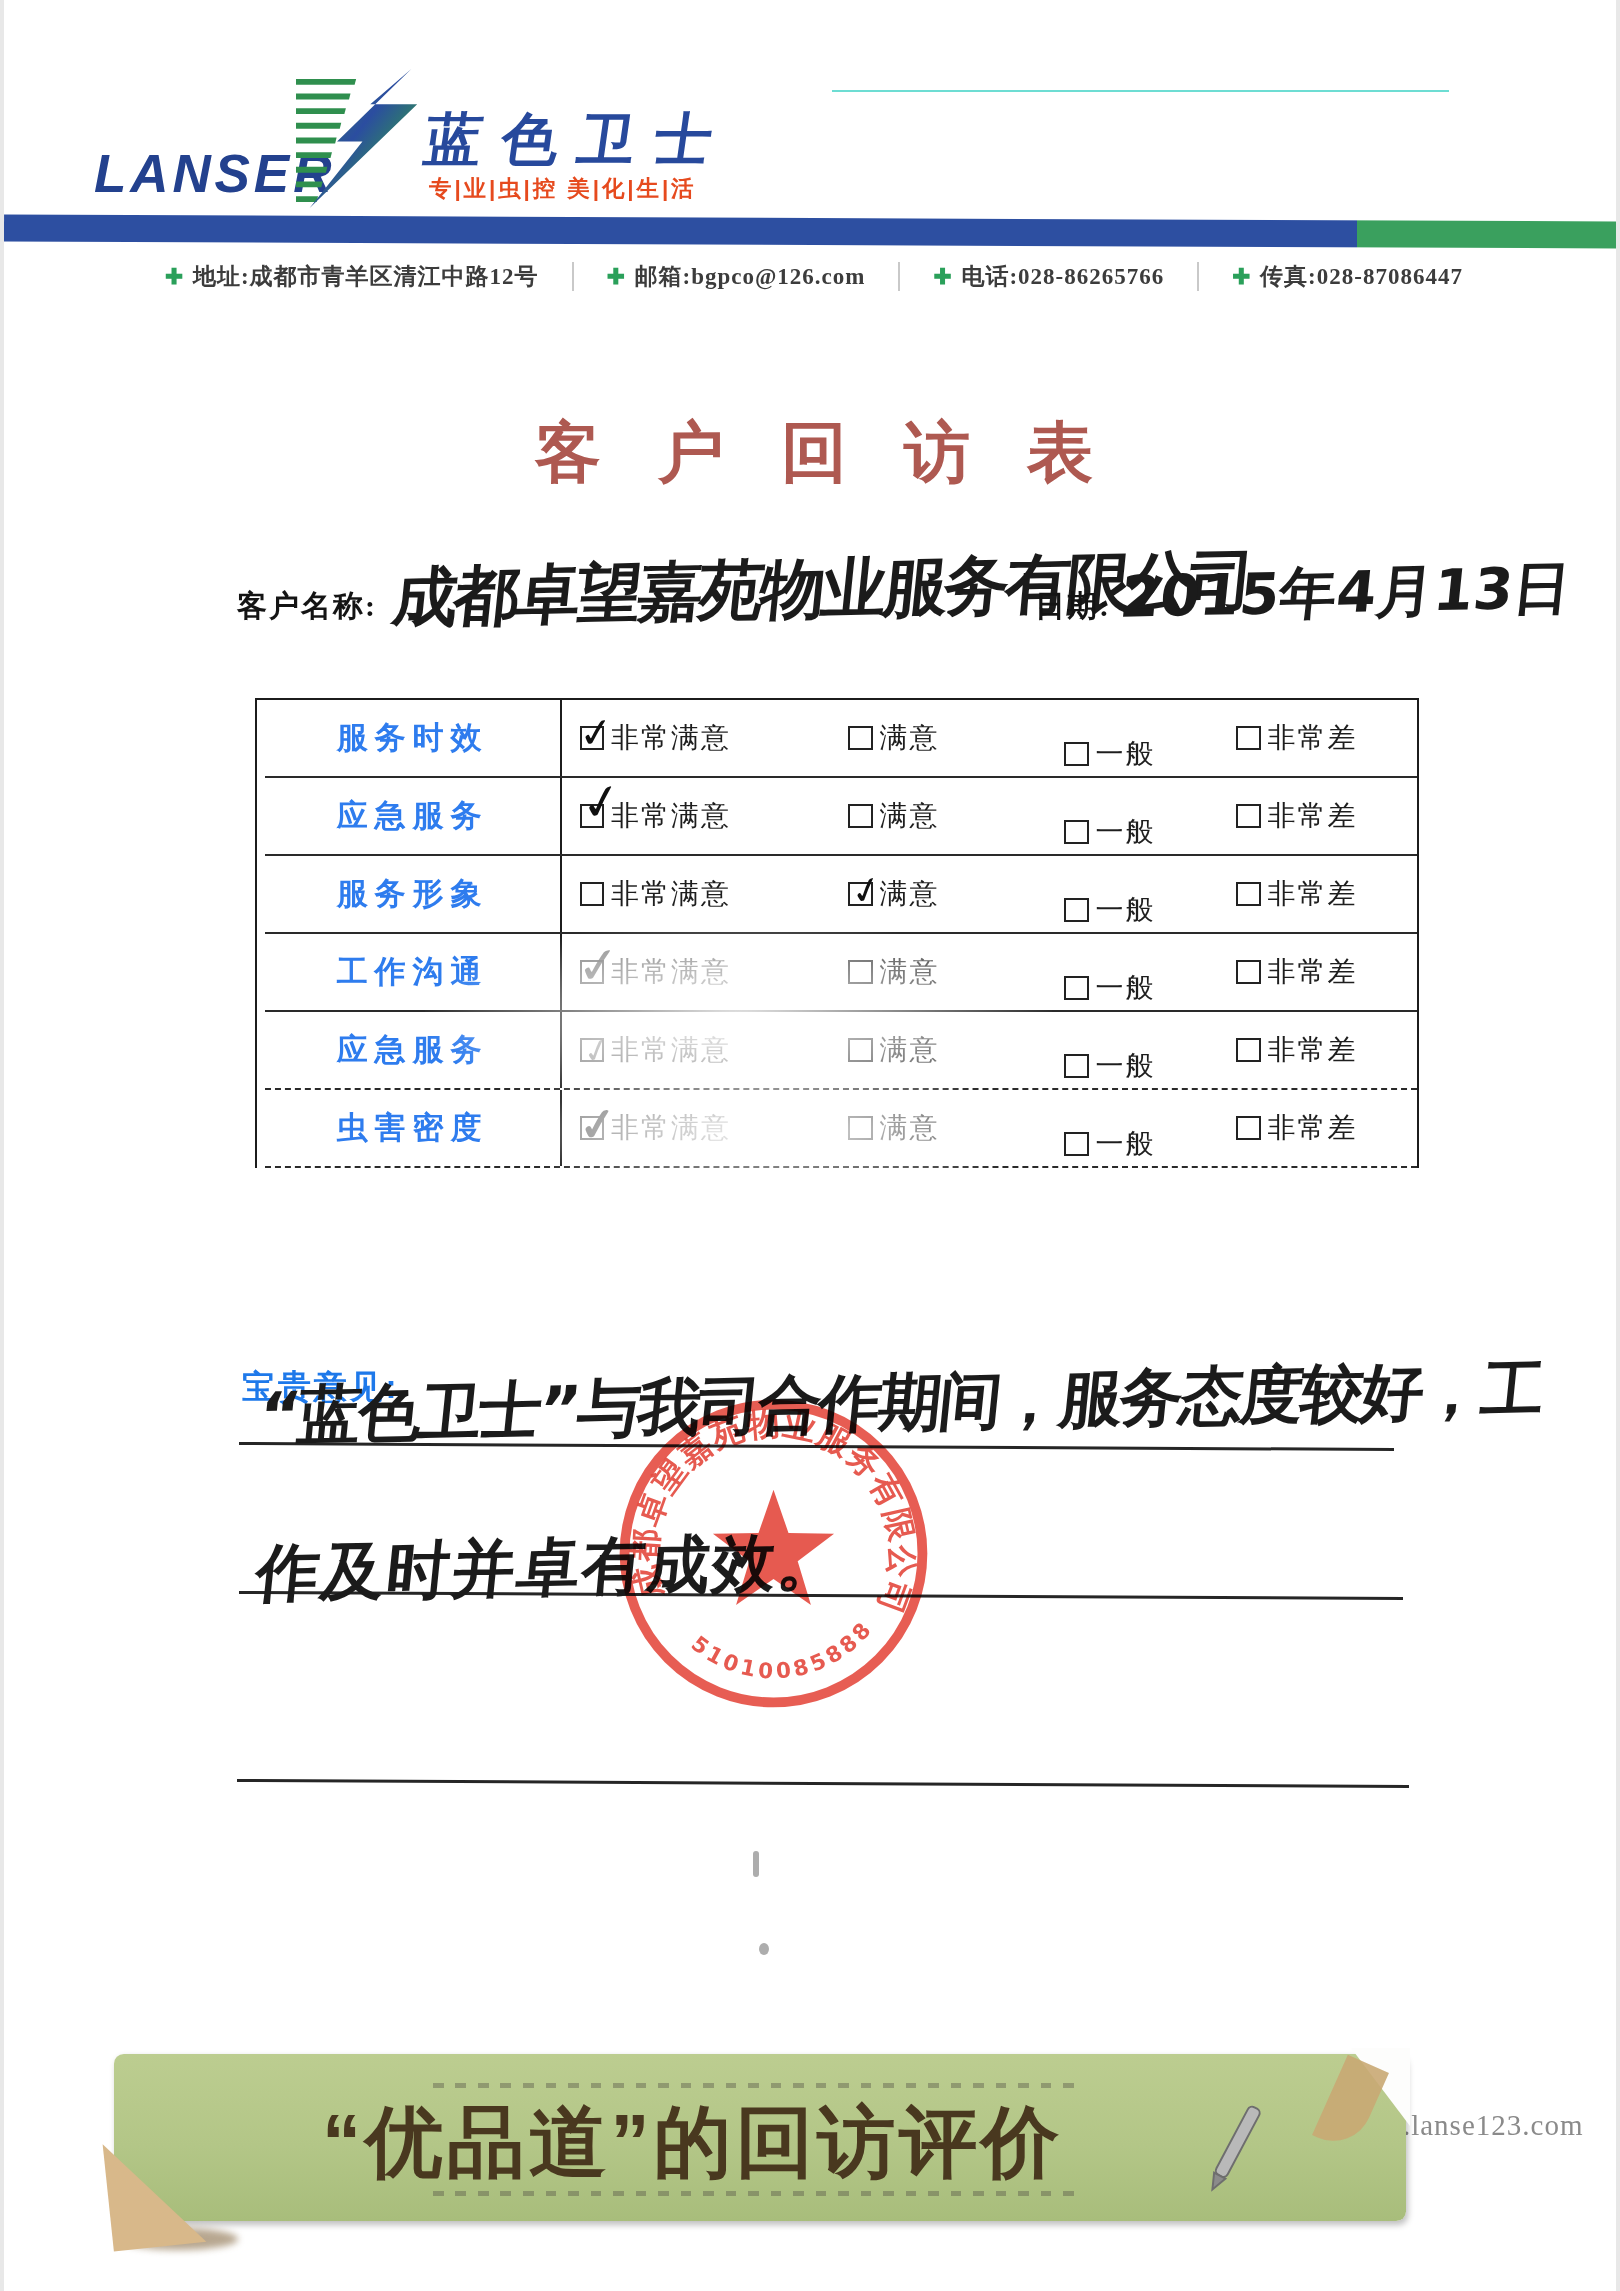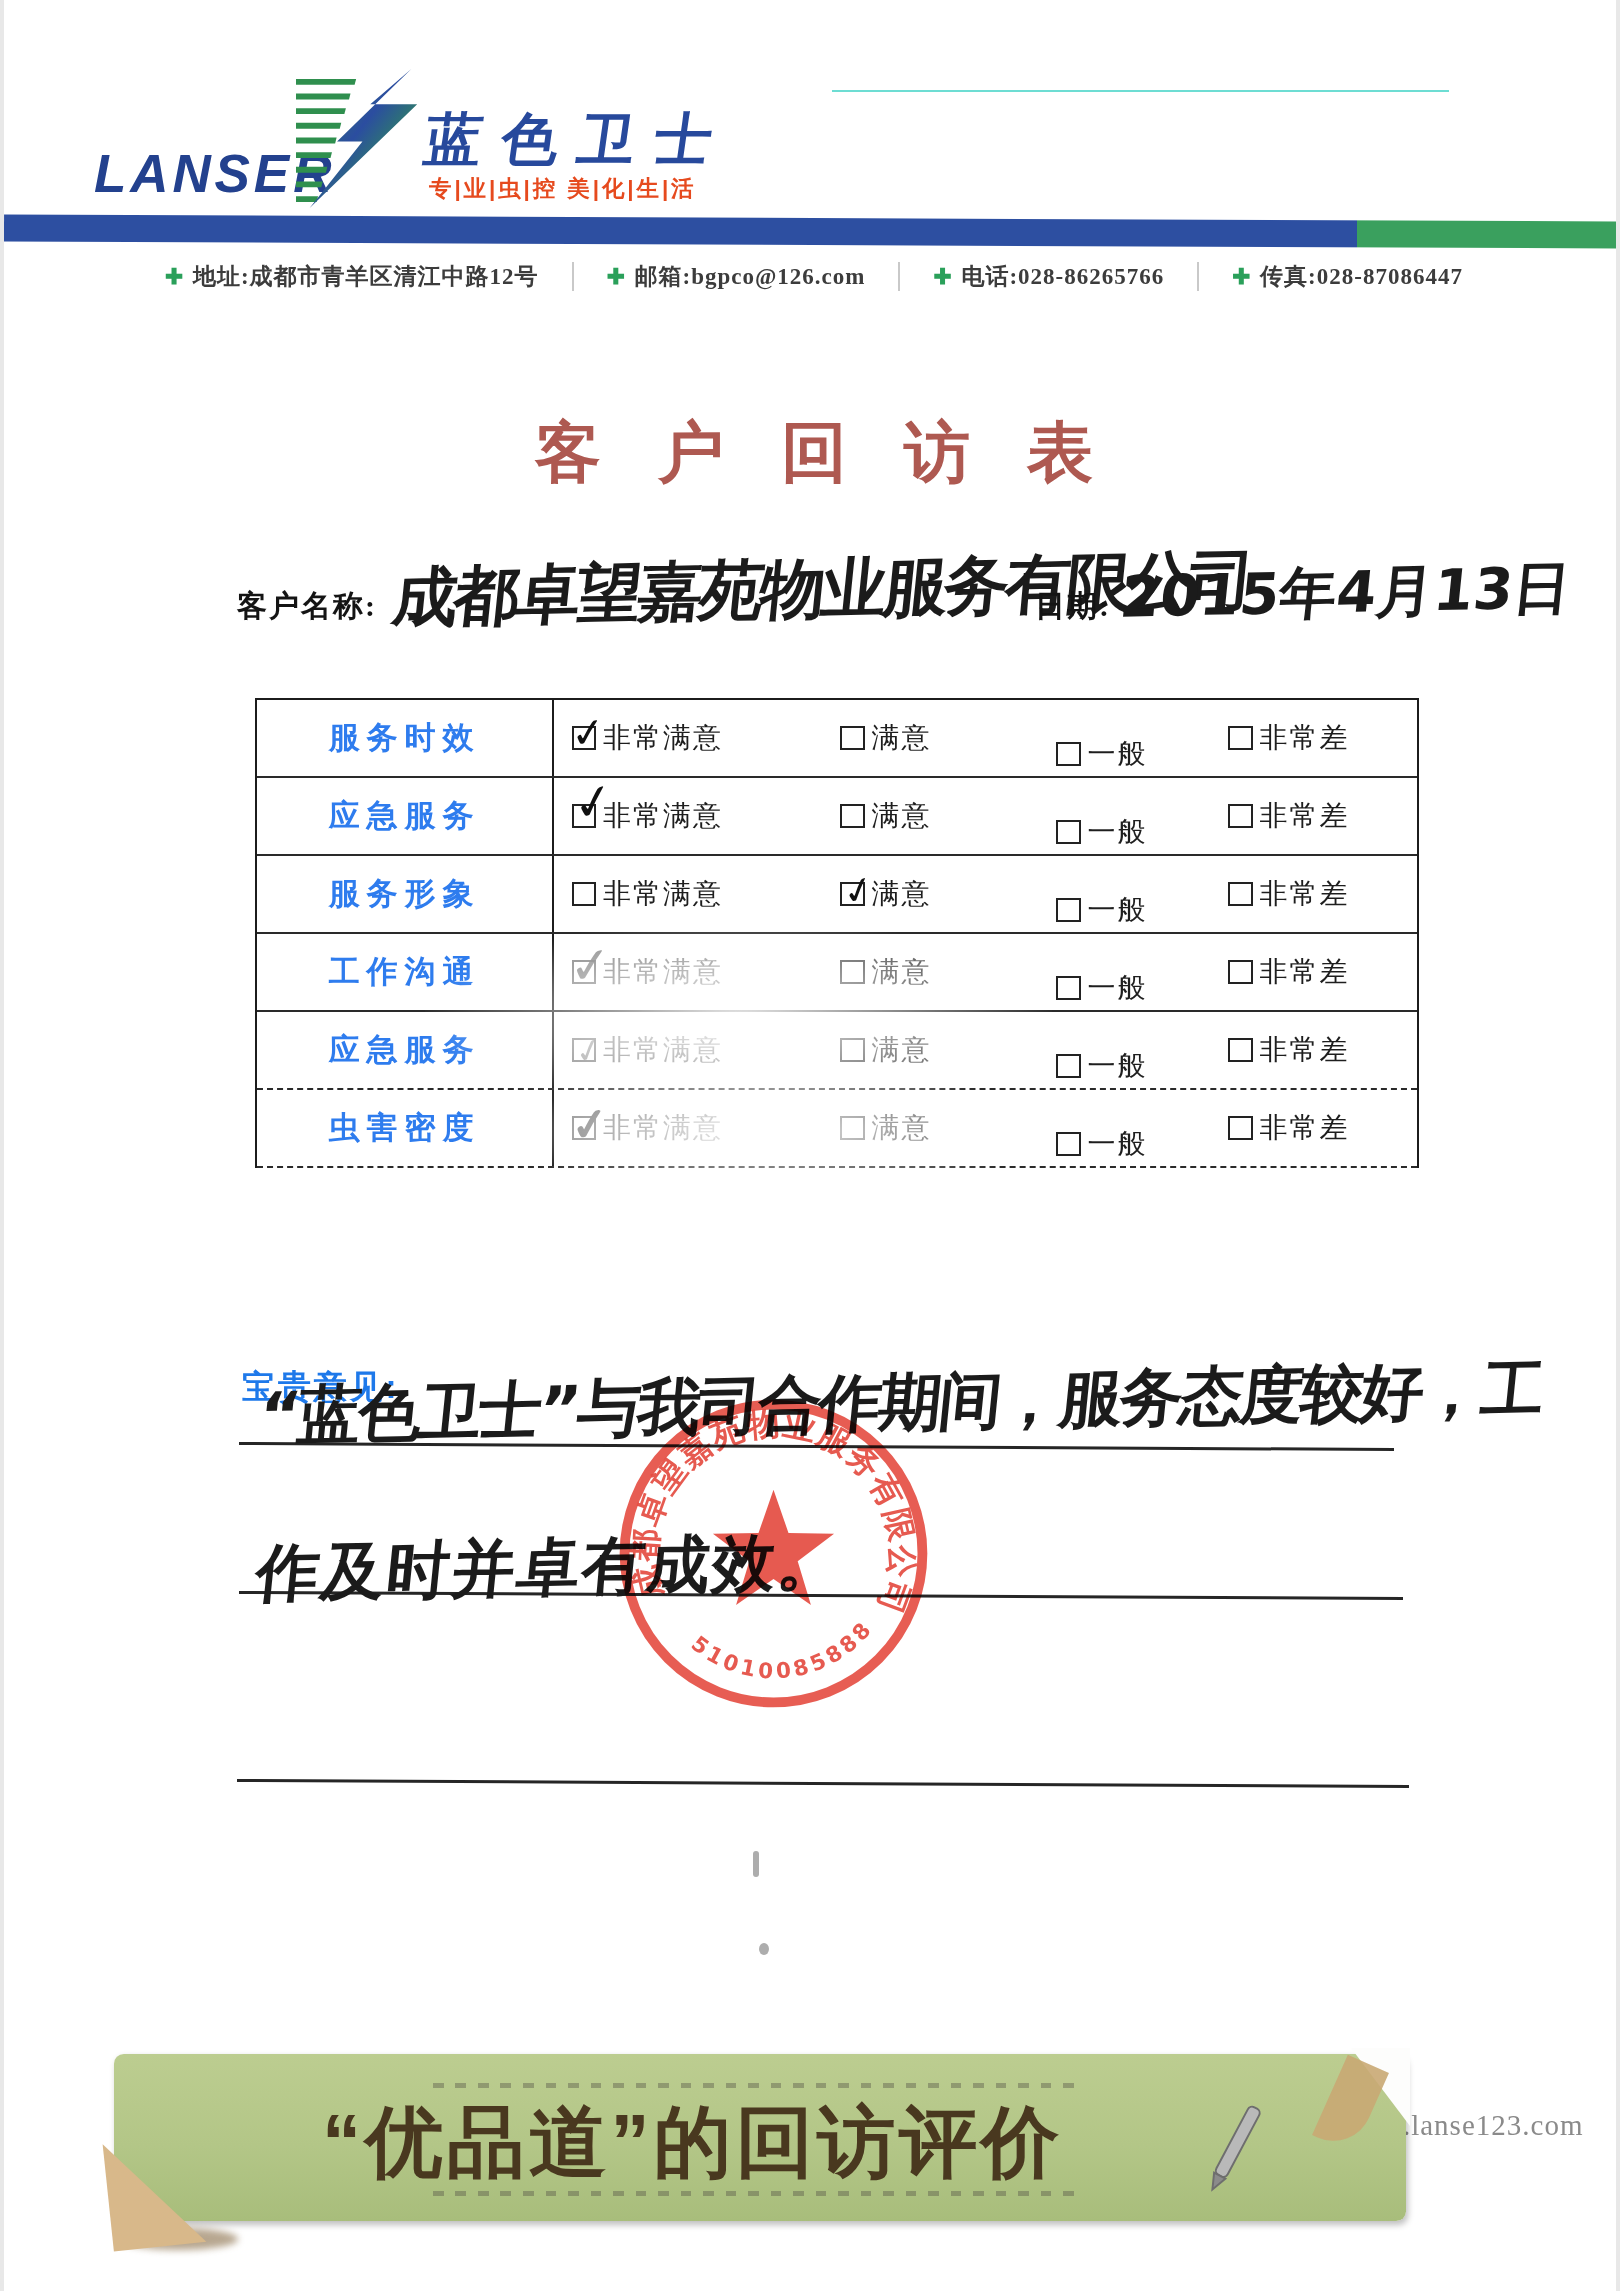--- a/index.html
+++ b/index.html
@@ -35,21 +35,21 @@
 
   .name-row-label{position:absolute;left:233px;top:586px;font-size:30px;font-weight:600;color:#141414;
                   font-family:"Liberation Serif",serif;letter-spacing:2px;}
   .hand-name{position:absolute;left:390px;top:545px;font-size:65px;letter-spacing:-3.9px;}
   .date-label{position:absolute;left:1031px;top:586px;font-size:30px;font-weight:600;color:#141414;
               font-family:"Liberation Serif",serif;letter-spacing:2px;}
   .hand-date{position:absolute;left:1117px;top:555px;font-size:57px;letter-spacing:0px;}
 
   
   .rtable{position:absolute;left:251px;top:698px;width:1164px;height:470px;
-          border:2.9px solid #1c1c1c;border-bottom:none;box-sizing:border-box;}
+          border:2.9px solid #1c1c1c;border-bottom:none;box-sizing:border-box;padding-left:8px;}
   .rrow{position:relative;height:78px;display:flex;box-sizing:border-box;border-bottom:2.9px solid #2a2a2a;}
   .rrow.dashed{border-bottom:2.9px dashed #2a2a2a;}
   .rlabel{width:297px;min-width:297px;display:flex;align-items:center;justify-content:center;
           border-right:2.9px solid #1c1c1c;box-sizing:border-box;
           font-size:31px;font-weight:bold;color:#2e7cee;letter-spacing:6.9px;}
   .ropts{position:relative;flex:1;}
   .opt{position:absolute;top:50%;transform:translateY(-50%);display:flex;align-items:center;}
   .opt.o1{left:17.6px;} .opt.o2{left:286px;} .opt.o3{left:502px;margin-top:16px;} .opt.o4{left:674px;}
   .cb{position:relative;width:24.5px;height:24.5px;border:2.9px solid #222;margin-right:6.9px;box-sizing:border-box;}
   .otext{font-size:28px;color:#1e1e1e;font-family:"Liberation Serif",serif;letter-spacing:2px;white-space:nowrap;}

